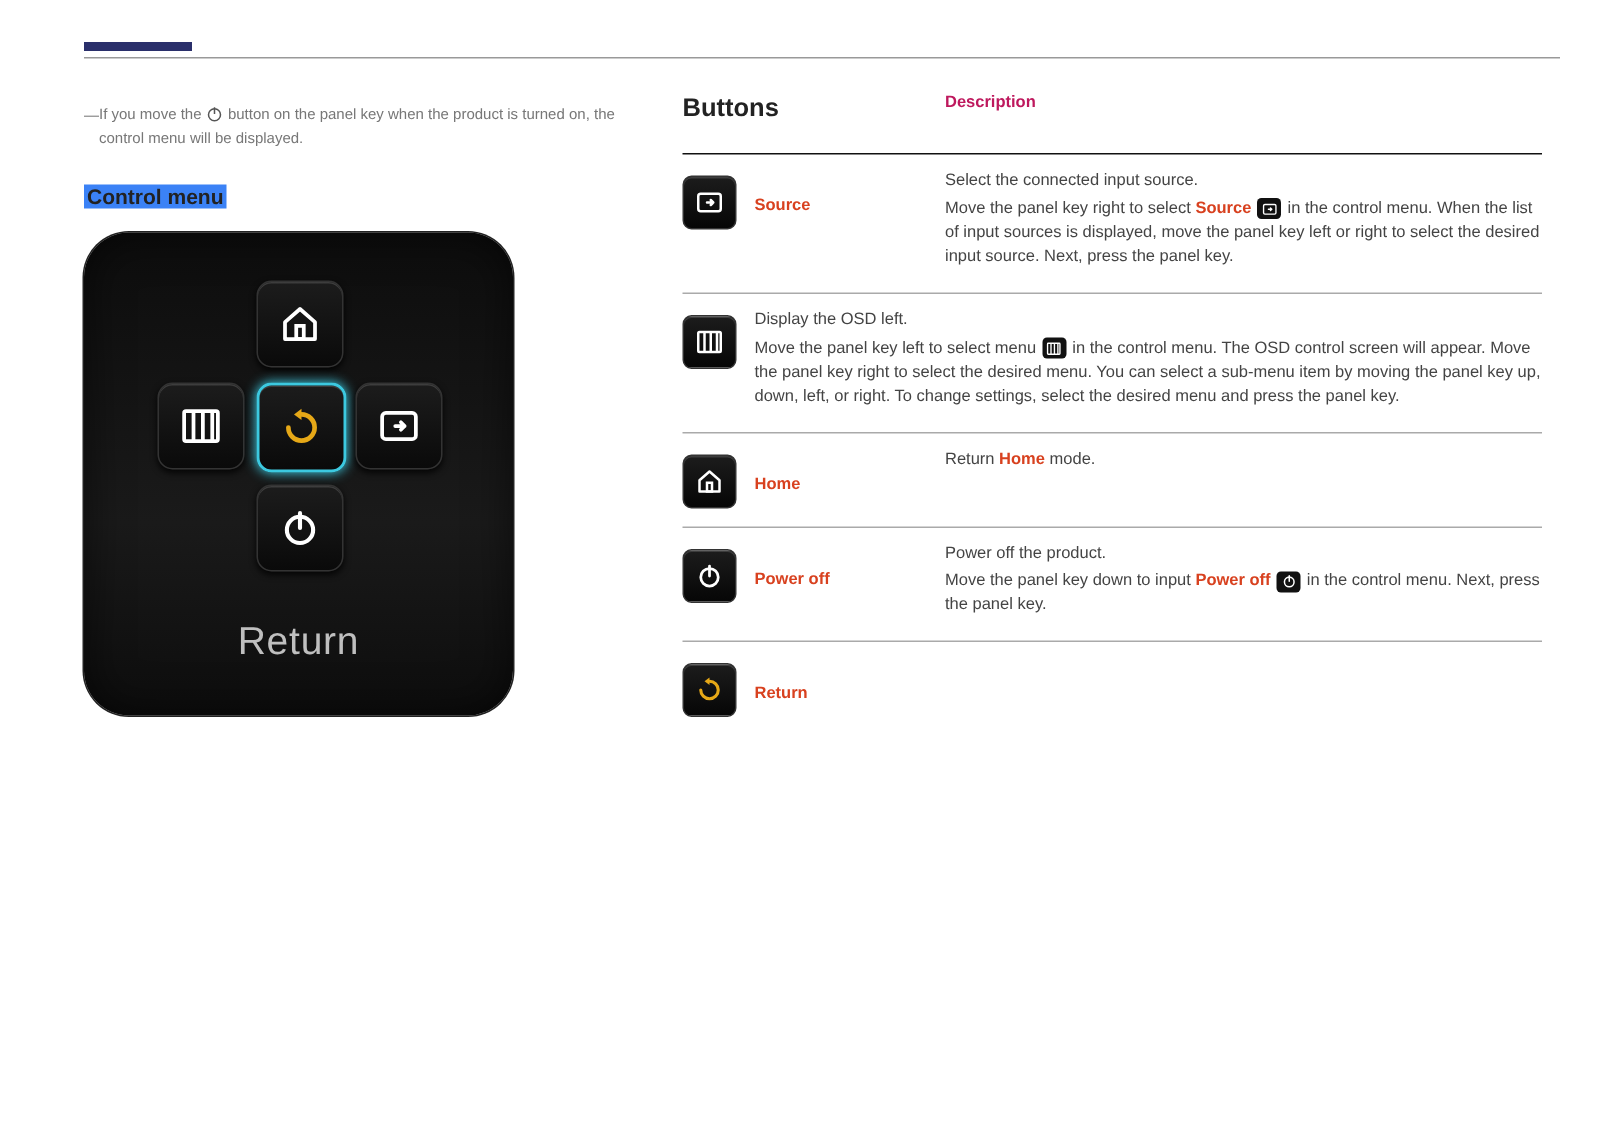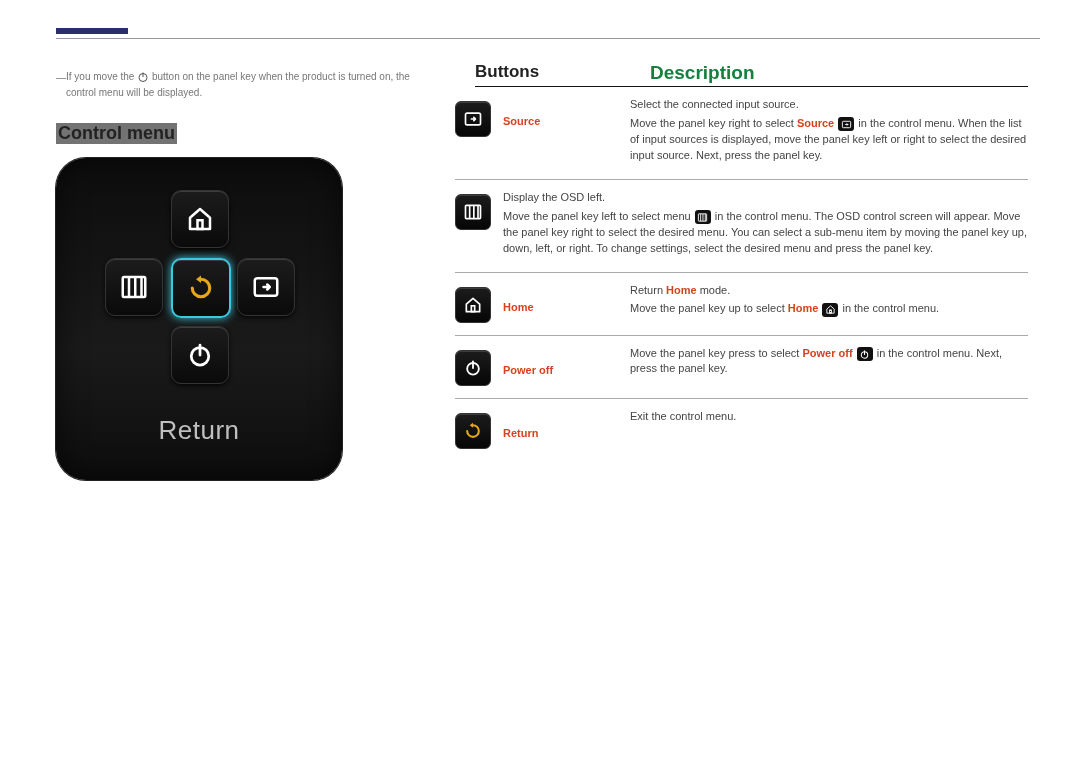--- a/index.html
+++ b/index.html
@@ -45,25 +45,25 @@
     position: absolute;
     left: 0;
     top: 1px;
   }
   .note .inline-icon {
     display: inline-block;
     vertical-align: -3px;
   }
   .heading {
     margin-top: 24px;
-    font-size: 18px;
+    font-size: 14px;
     font-weight: 600;
     color: #222;
     display: inline-block;
-    background: #737373;
+    background: #3b82f6;
     padding: 0 2px;
   }
   .panel {
     margin-top: 14px;
     width: 286px;
     height: 322px;
     border-radius: 30px;
     background: linear-gradient(180deg,#0d0d0d,#1a1a1a 60%,#0d0d0d);
     position: relative;
     box-shadow: inset 0 0 30px rgba(0,0,0,.6),0 0 0 1px #222;
@@ -99,25 +99,24 @@
 
   .right-col {
     position: absolute;
     top: 62px;
     left: 455px;
     right: 52px;
   }
   .hdr-row {
     display: flex;
     border-bottom: 1.5px solid #111;
-    padding-bottom: 2px;
-    margin-left: 20px;
+    padding-bottom: 20px;
   }
   .hdr-row .h1 { width: 175px; font-size: 17px; font-weight: 700; color: #222; }
-  .hdr-row .h2 { font-size: 19px; font-weight: 700; color: #15803d; }
+  .hdr-row .h2 { font-size: 11px; font-weight: 700; color: #be185d; }
 
   .trow {
     display: flex;
     padding: 10px 0 12px 0;
     border-bottom: 1px solid #aaa;
   }
   .trow:last-child { border-bottom: none; }
   .icon-cell {
     width: 48px;
     flex: none;
@@ -300,58 +299,48 @@
           <svg viewBox="0 0 24 24">
             <use href="#ic-home"></use>
           </svg>
         </div>
       </div>
     <div class="name-cell">Home</div>
     <div class="desc-cell">
       <p>
         <span>Return </span><span class="kw">Home</span><span> mode.</span>
       </p>
-      <p>
-        <span>Move the panel key up to select </span><span class="kw">Home</span>
-        <span class="mini-icon">
-            <svg viewBox="0 0 24 24">
-              <use href="#ic-home"></use>
-            </svg>
-          </span><span> in the control menu.</span>
-      </p>
     </div>
   </div>
 
   <div class="trow">
     <div class="icon-cell">
         <div class="ibox">
           <svg viewBox="0 0 24 24">
             <use href="#ic-power"></use>
           </svg>
         </div>
       </div>
     <div class="name-cell">Power off</div>
     <div class="desc-cell">
+      <p>Power off the product.</p>
       <p>
-        <span>Move the panel key press to select </span><span class="kw">Power off</span>
+        <span>Move the panel key down to input </span><span class="kw">Power off</span>
         <span class="mini-icon">
             <svg viewBox="0 0 24 24">
               <use href="#ic-power"></use>
             </svg>
           </span><span> in the control menu. Next, press the panel key.</span>
       </p>
     </div>
   </div>
 
   <div class="trow">
     <div class="icon-cell">
         <div class="ibox">
           <svg viewBox="0 0 24 24">
             <use href="#ic-return"></use>
           </svg>
         </div>
       </div>
     <div class="name-cell">Return</div>
-    <div class="desc-cell">
-      <p>Exit the control menu.</p>
-    </div>
   </div>
 </div>
 
 </body></html>

